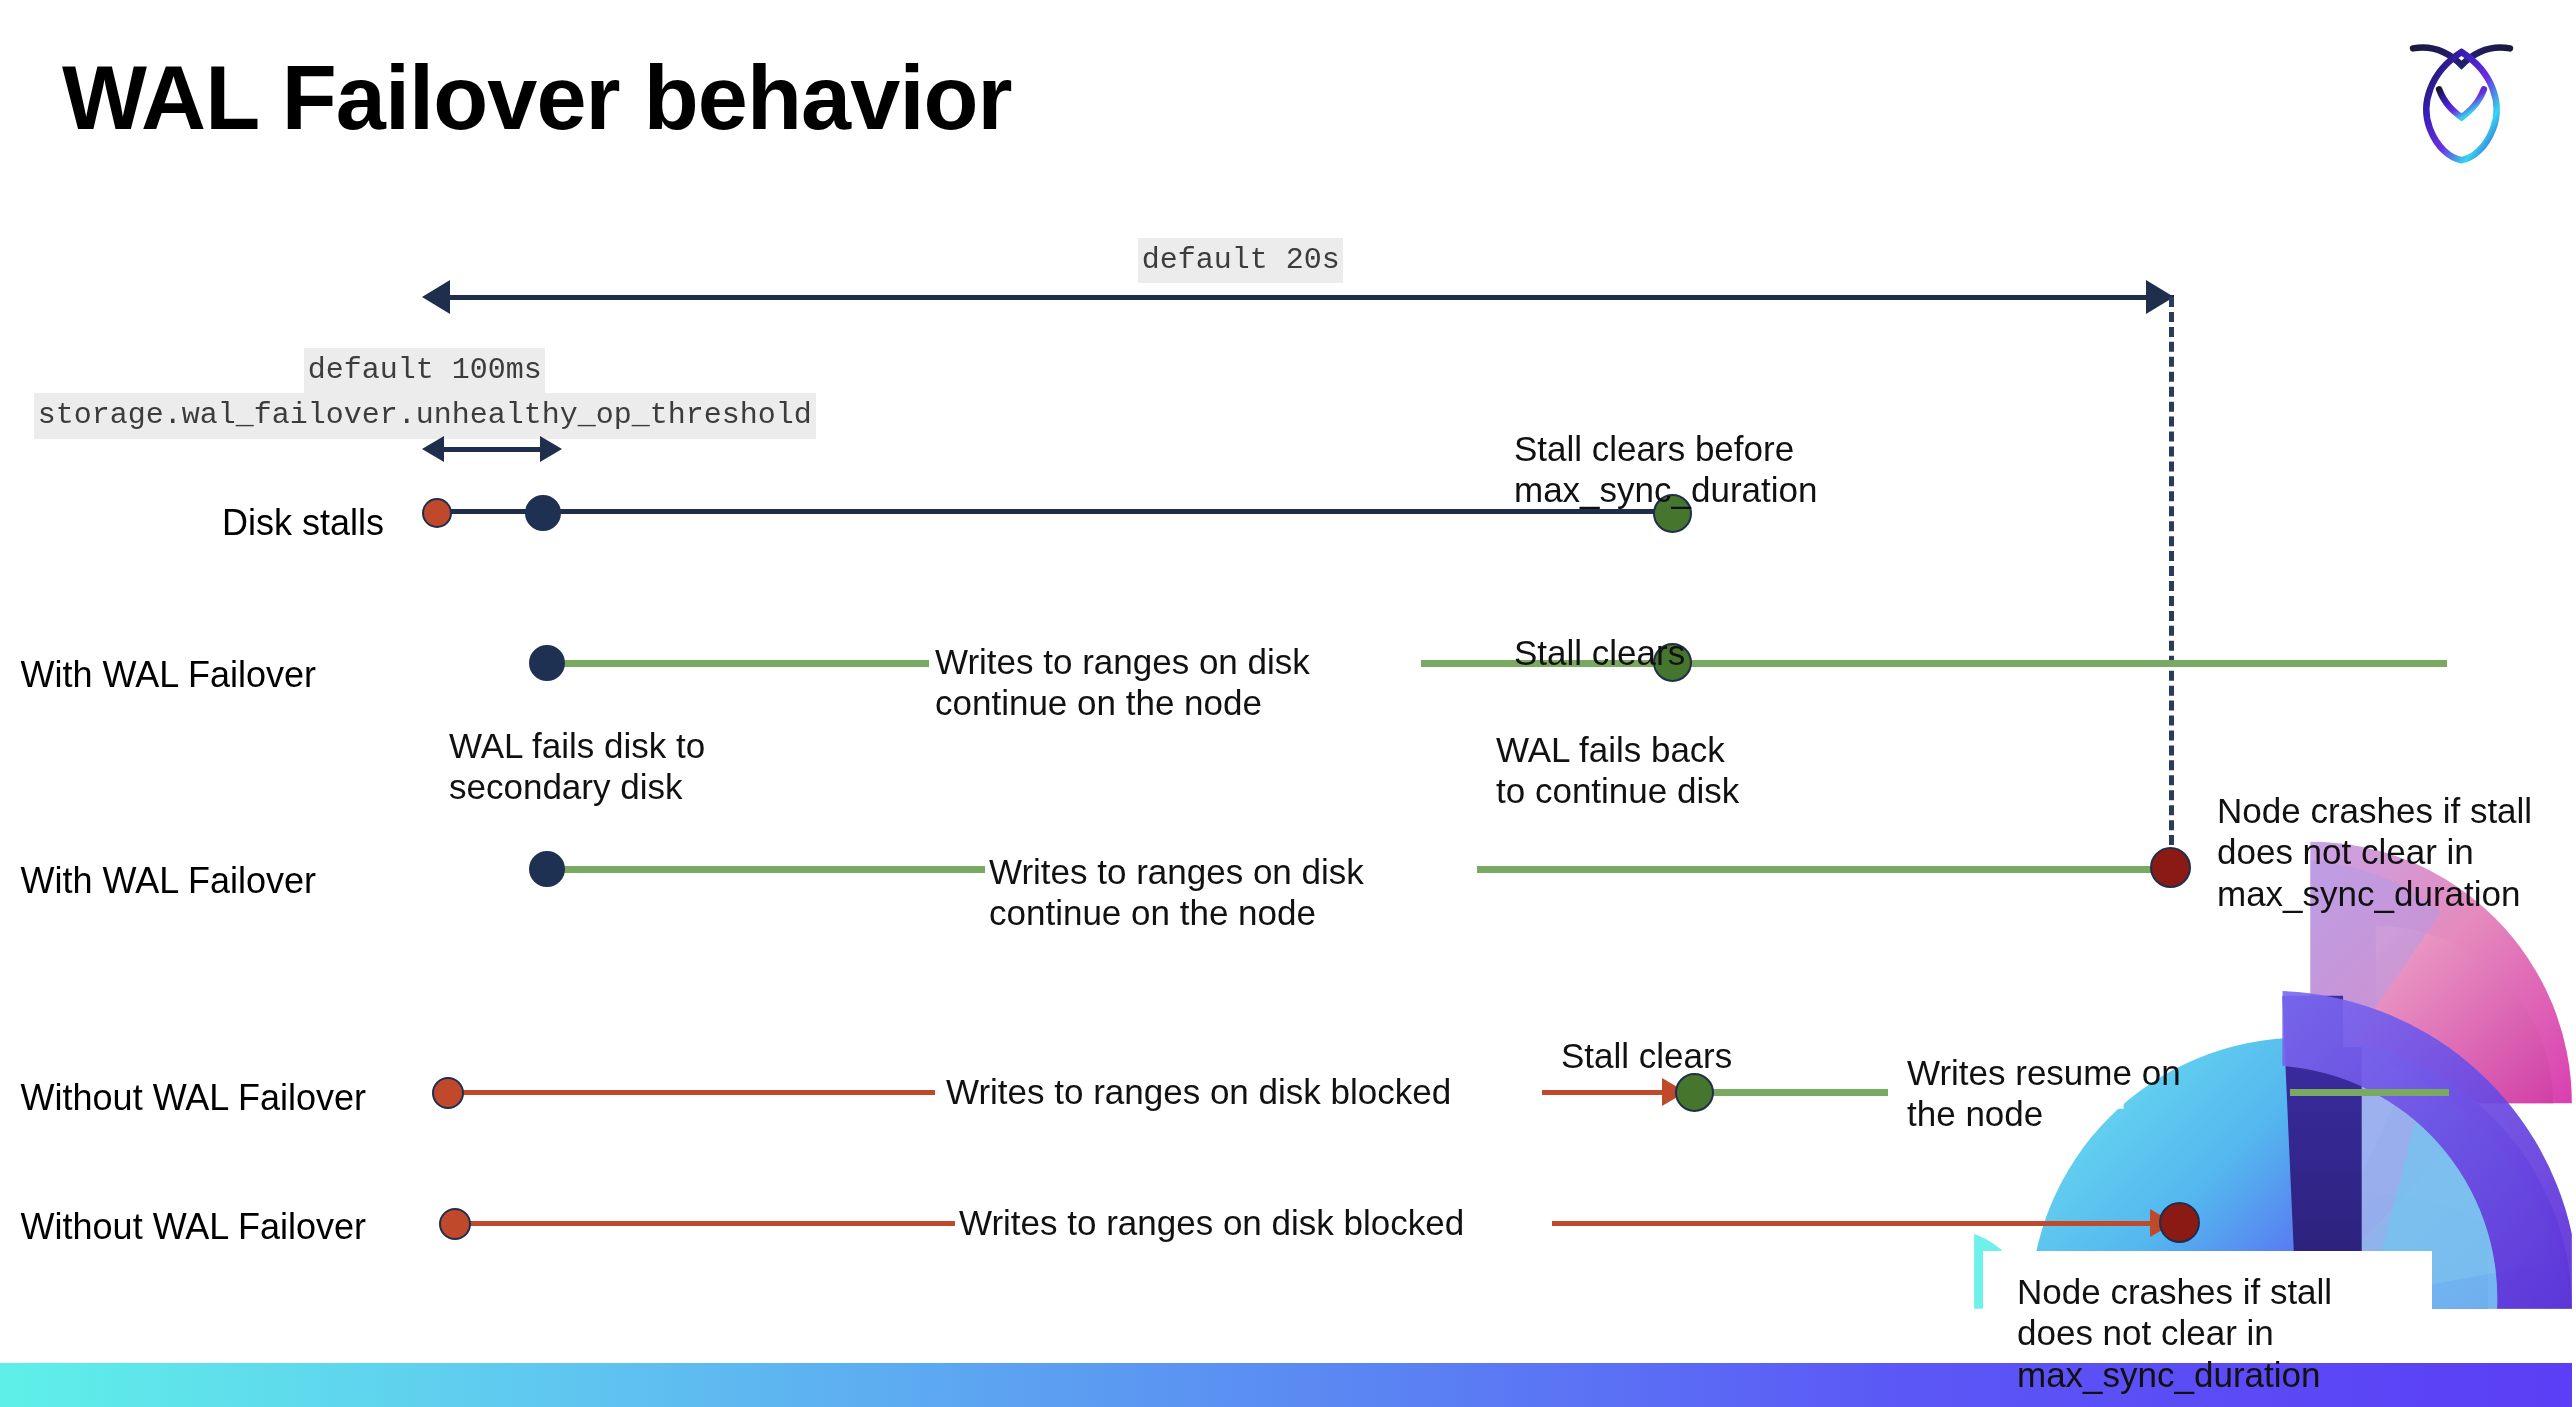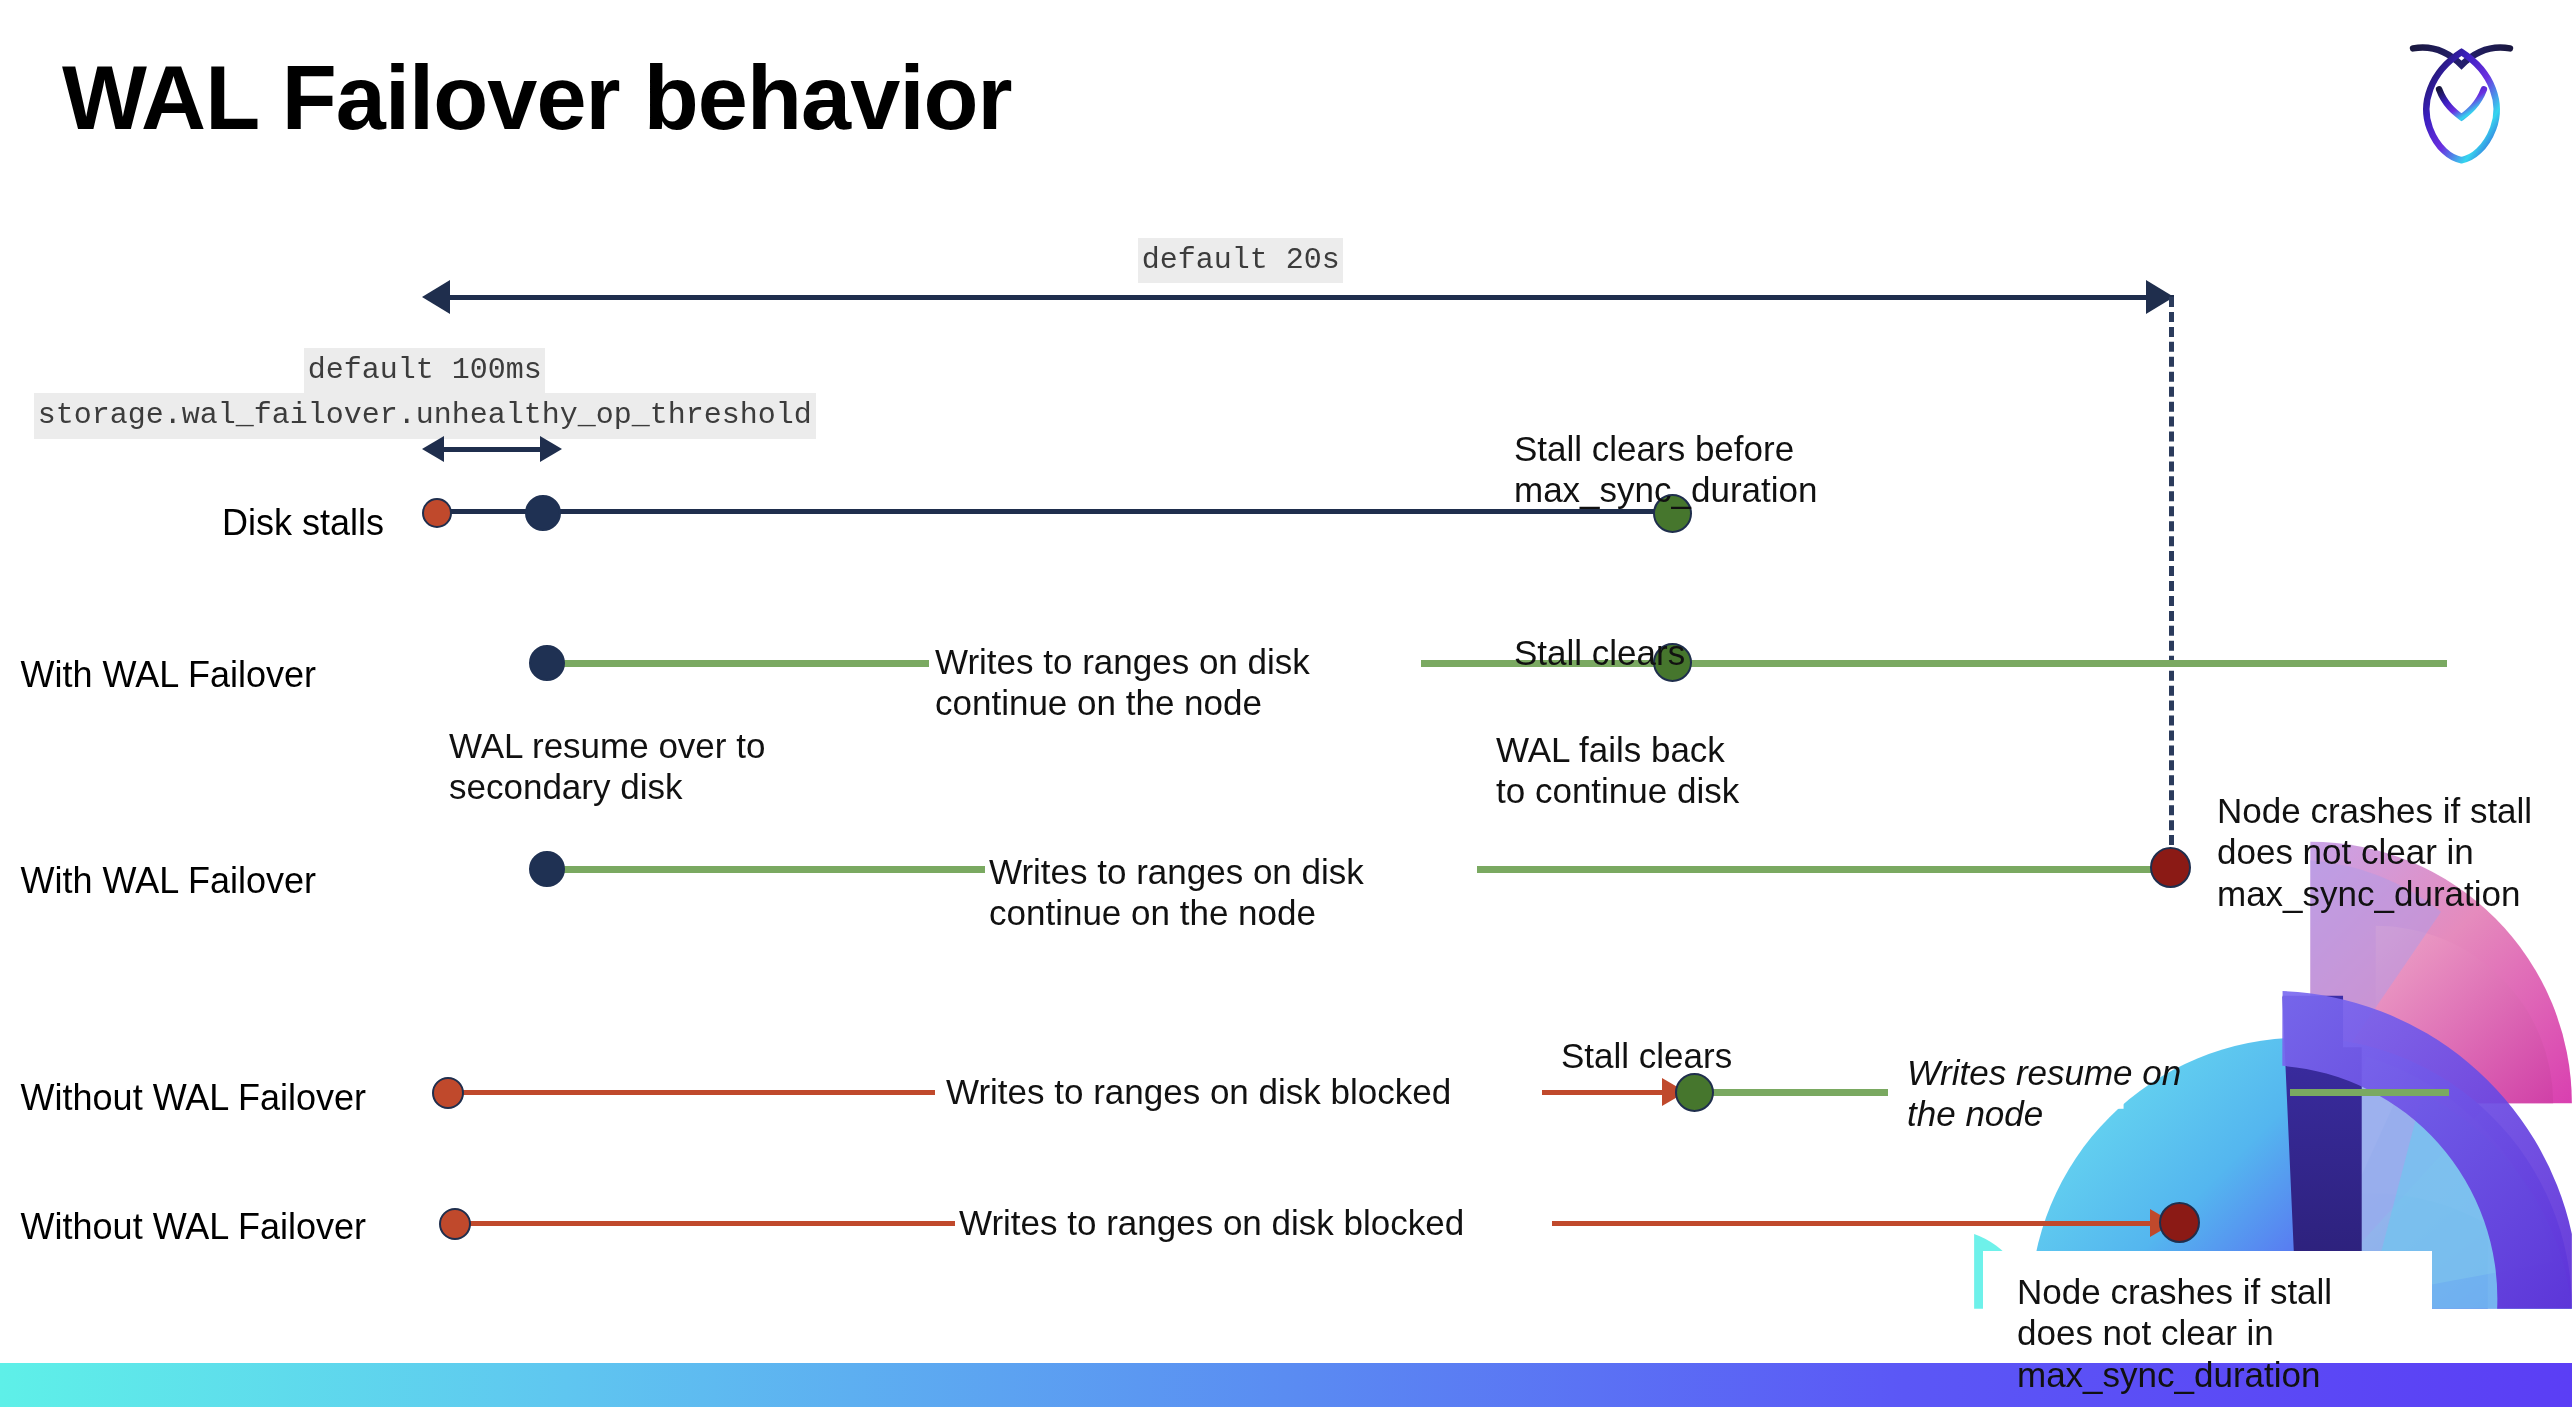--- a/index.html
+++ b/index.html
@@ -281,21 +281,21 @@
 
   <div class="row-label" style="left:20.6px; top:654px;">With WAL Failover</div>
 
   <div class="line green" style="left:546px; top:660px; width:383px;"></div>
   <div class="line green" style="left:1421px; top:660px; width:1026px;"></div>
 
   <div class="dot navy" style="left:529px; top:645px; width:36px; height:36px;"></div>
   <div class="dot green" style="left:1653px; top:643px; width:39px; height:39px;"></div>
 
   <div class="note center" style="left:449px; top:699px; width:374px;">
-    <span>WAL resume over to</span><br>
+    <span>WAL fails disk to</span><br>
     <span>secondary disk</span>
   </div>
 
   <div class="note center" style="left:935px; top:615px; width:439px;">
     <span>Writes to ranges on disk</span><br>
     <span>continue on the node</span>
   </div>
 
   <div class="note center" style="left:1514px; top:606px; width:318px;">Stall clears</div>
 
@@ -331,21 +331,21 @@
   <div class="line green" style="left:1712px; top:1089px; width:176px;"></div>
   <div class="line green" style="left:2290px; top:1089px; width:159px;"></div>
 
   <div class="dot orange" style="left:432px; top:1077px; width:32px; height:32px;"></div>
   <div class="dot green" style="left:1675px; top:1073px; width:39px; height:39px;"></div>
 
   <div class="note left" style="left:946px; top:1071px; width:598px;">Writes to ranges on disk  blocked</div>
 
   <div class="note center" style="left:1561px; top:1009px; width:308px;">Stall clears</div>
 
-  <div class="note center" style="left:1907px; top:1026px; width:374px;font-style:italic;">
+  <div class="note center" style="left:1907px; top:1026px; width:374px;">
     <span>Writes resume on</span><br>
     <span>the node</span>
   </div>
 
   <div class="row-label" style="left:20.6px; top:1206px;">Without WAL Failover</div>
 
   <div class="line orange" style="left:460px; top:1221px; width:495px;"></div>
   <div class="line orange" style="left:1552px; top:1221px; width:606px;"></div>
   <div class="arrowhead right-orange" style="left:2150px; top:1209px;"></div>
 

